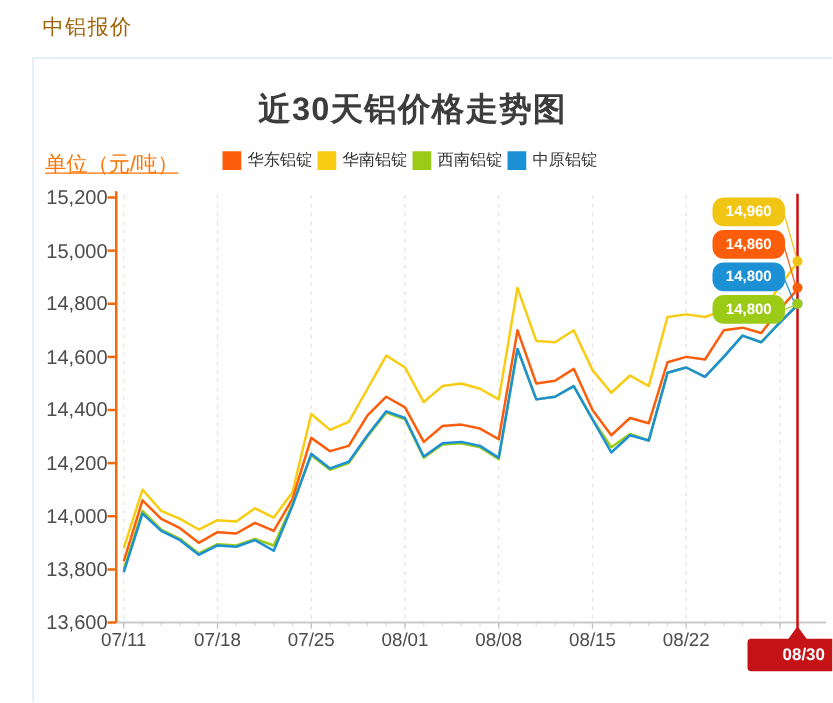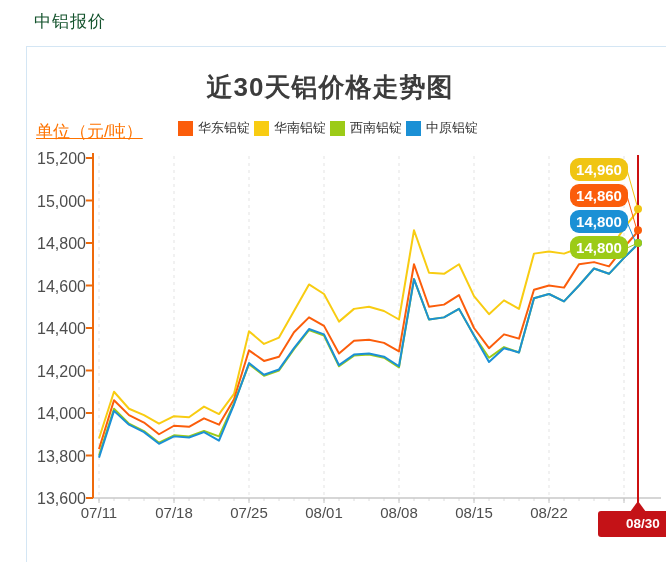--- a/index.html
+++ b/index.html
@@ -1,31 +1,31 @@
 <!DOCTYPE html>
 <html><head>
 <meta charset="utf-8">
 <style>
   html,body{margin:0;padding:0;background:#fff;}
   #screen{position:relative;width:666px;height:562px;overflow:hidden;background:#fff;
           font-family:"Liberation Sans","DejaVu Sans",sans-serif;}
-  .page-title{position:absolute;left:34px;top:10px;font-size:17px;color:#14532d;letter-spacing:1px;}
+  .page-title{position:absolute;left:34px;top:10px;font-size:17px;color:#a16207;letter-spacing:1px;}
   .chart-box{position:absolute;left:26px;top:46px;width:660px;height:620px;
              border:1px solid #d4e6f4;background:#fff;}
   .chart-title{position:absolute;left:140px;top:70px;width:380px;text-align:center;
                font-size:26px;font-weight:bold;color:#3c3c3c;letter-spacing:1px;}
   .unit-label{position:absolute;left:36px;top:120px;font-size:17px;color:#fe7300;text-decoration:underline;}
   .legend{position:absolute;left:178px;top:119px;display:flex;gap:4px;}
   .legend-item{display:flex;align-items:center;gap:5px;cursor:default;}
   .legend-swatch{width:15px;height:15px;display:inline-block;}
   .legend-label{font-size:13px;color:#333;}
   .y-label{position:absolute;left:28px;width:58px;text-align:right;font-size:16px;color:#4d4d4d;}
   .x-label{position:absolute;top:504px;width:44px;text-align:center;font-size:15px;color:#4d4d4d;}
   .val-badge{position:absolute;left:570px;width:58px;height:23px;line-height:23px;border-radius:9px;
-             text-align:center;color:#fff;font-size:15px;font-weight:bold;}
+             text-align:center;color:#fff;font-size:12px;font-weight:bold;}
   .date-badge{position:absolute;left:598px;top:511px;width:50px;height:26px;line-height:26px;
               border-radius:3px;text-align:center;color:#fff;font-size:13.5px;font-weight:bold;padding-left:20px;}
   svg{position:absolute;left:0;top:0;}
 </style>
 </head>
 <body>
 
 <div id="screen">
   <div class="page-title">中铝报价</div>
 

